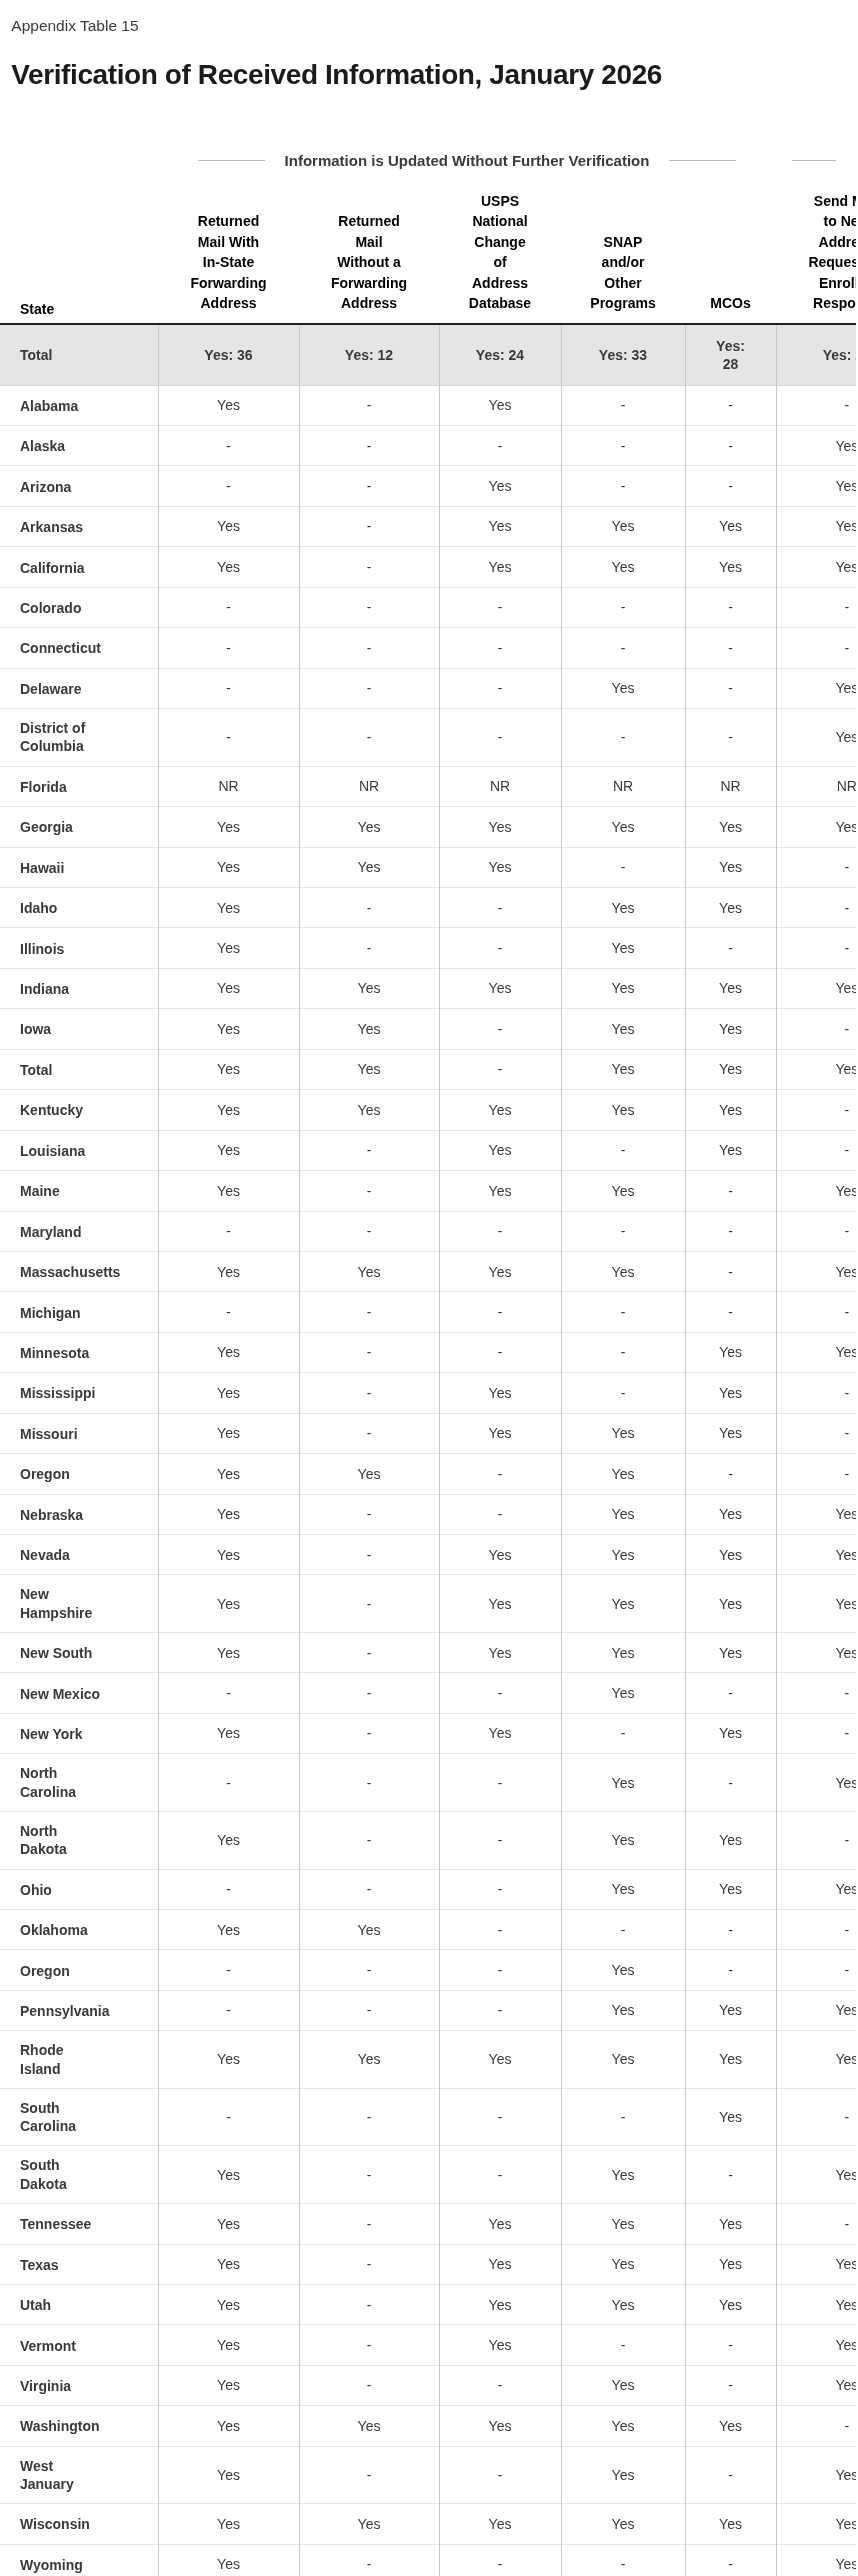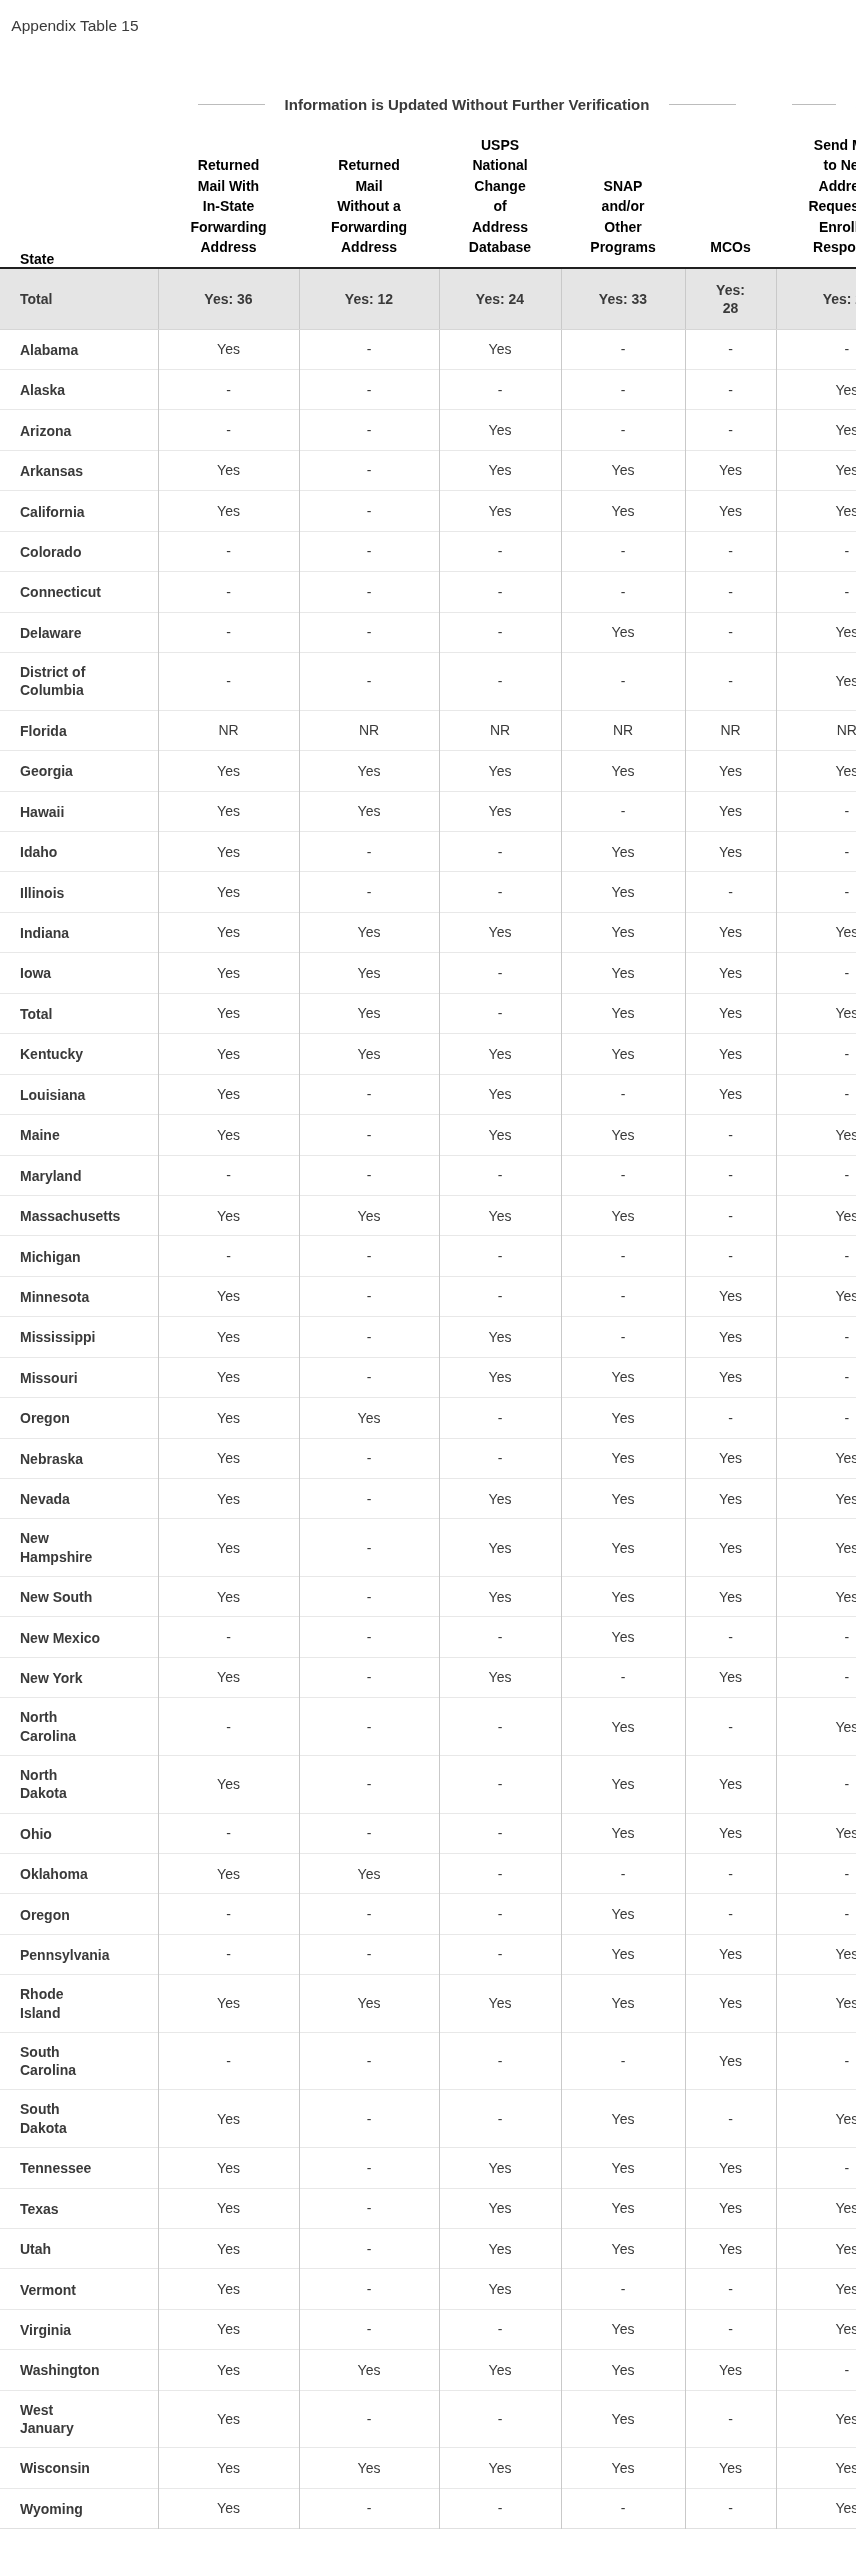--- a/index.html
+++ b/index.html
@@ -15,21 +15,21 @@
   table{width:916px;border-collapse:collapse;table-layout:fixed;border-bottom:0.7px solid #e0e0e0}
   
   .groups td{padding:0}
   .spanner{display:flex;align-items:center;justify-content:center;gap:20px;
     padding:49px 0 8.4px 0;font-weight:700;font-size:15px;color:#3a3a3a;white-space:nowrap}
   .spanner .line{width:67px;height:0.7px;background:#bcbcbc;flex:0 0 auto}
   .spanner2{justify-content:flex-start;padding-left:15.5px}
   .spanner2 .line{width:44px}
   
   thead th{vertical-align:bottom;font-weight:700;font-size:14px;color:#000000;background:#fff}
-  th.state-h{text-align:left;padding:14px 0 0 20px}
+  th.state-h{text-align:left;padding:14px 0 6px 20px}
   th.col-h{text-align:center;white-space:pre-line;line-height:20.4px;padding:14px 4.2px 10px 4.2px}
   
   tbody th{text-align:left;font-weight:700}
   tr.total th,tr.total td{
     border-top:2.8px solid #202020;background:#e5e5e5;font-weight:700;
     font-size:14px;line-height:18.3px;padding:11.3px 4.2px;border-bottom:0.7px solid #d6d6d6}
   tr.total th{padding-left:20px;text-align:left}
   tr.total td{text-align:center;white-space:pre-line;border-left:0.7px solid #c9c9c9}
   tr.data th{font-size:14px;line-height:18.3px;padding:10px 5.6px 10px 20px;vertical-align:middle}
   tr.data td{font-size:14px;line-height:18.3px;padding:10px 4.2px;text-align:center;
@@ -39,20 +39,21 @@
   
   .footer{position:relative;margin:70px 11.3px 0 11.3px;font-size:14px;color:#3a3a3a}
   .note-label{line-height:18.3px}
 </style>
 </head>
 <body>
 
 <div class="page">
 
   <div class="eyebrow">Appendix Table 15</div>
+  <h1 class="page-title">Verification of Received Information, January 2026</h1>
 
   <div class="table-wrap">
     <table>
       <colgroup>
         <col style="width:158px">
           <col style="width:141px">
           <col style="width:140px">
         <col style="width:122px">
           <col style="width:124px">
           <col style="width:91px">

